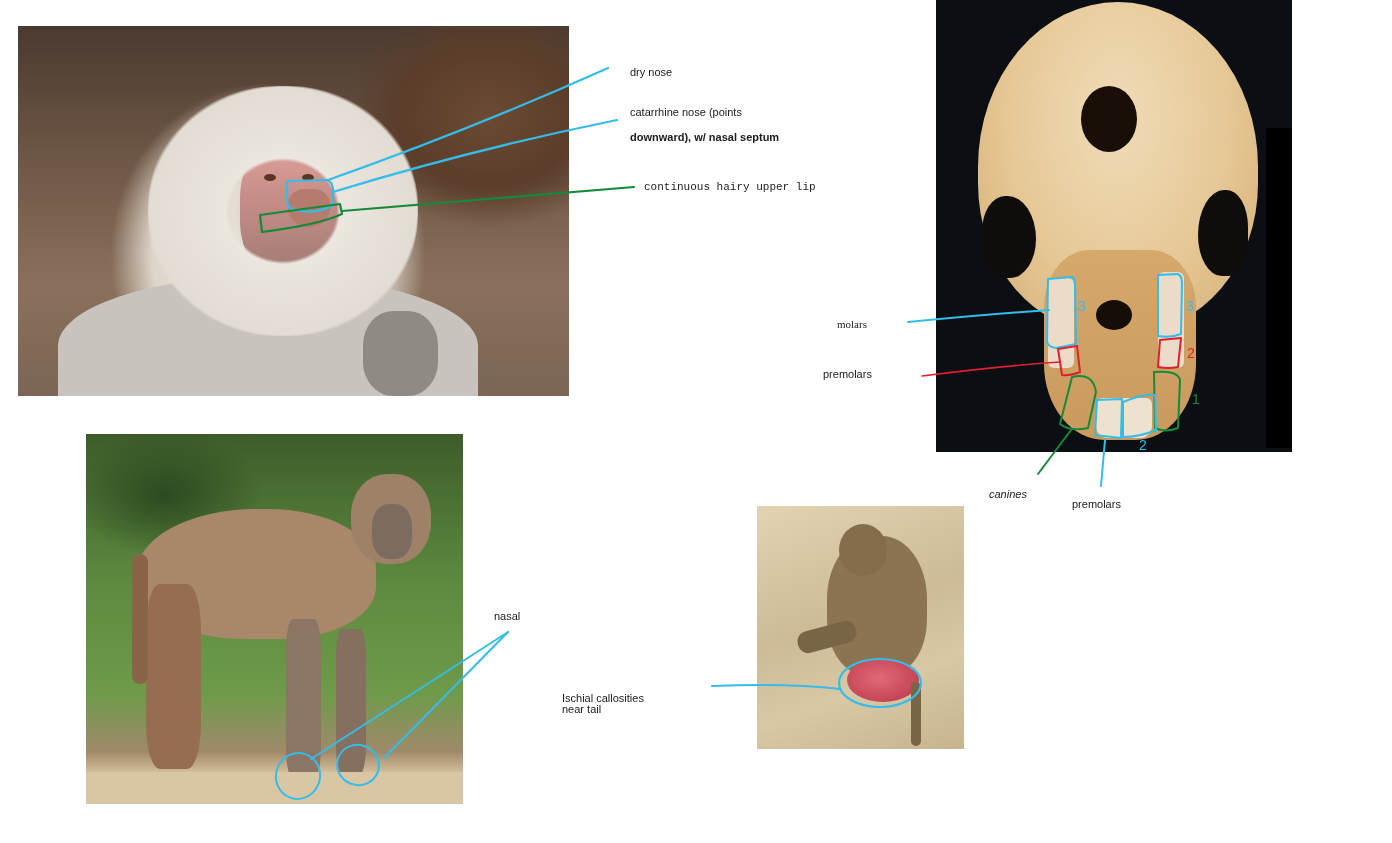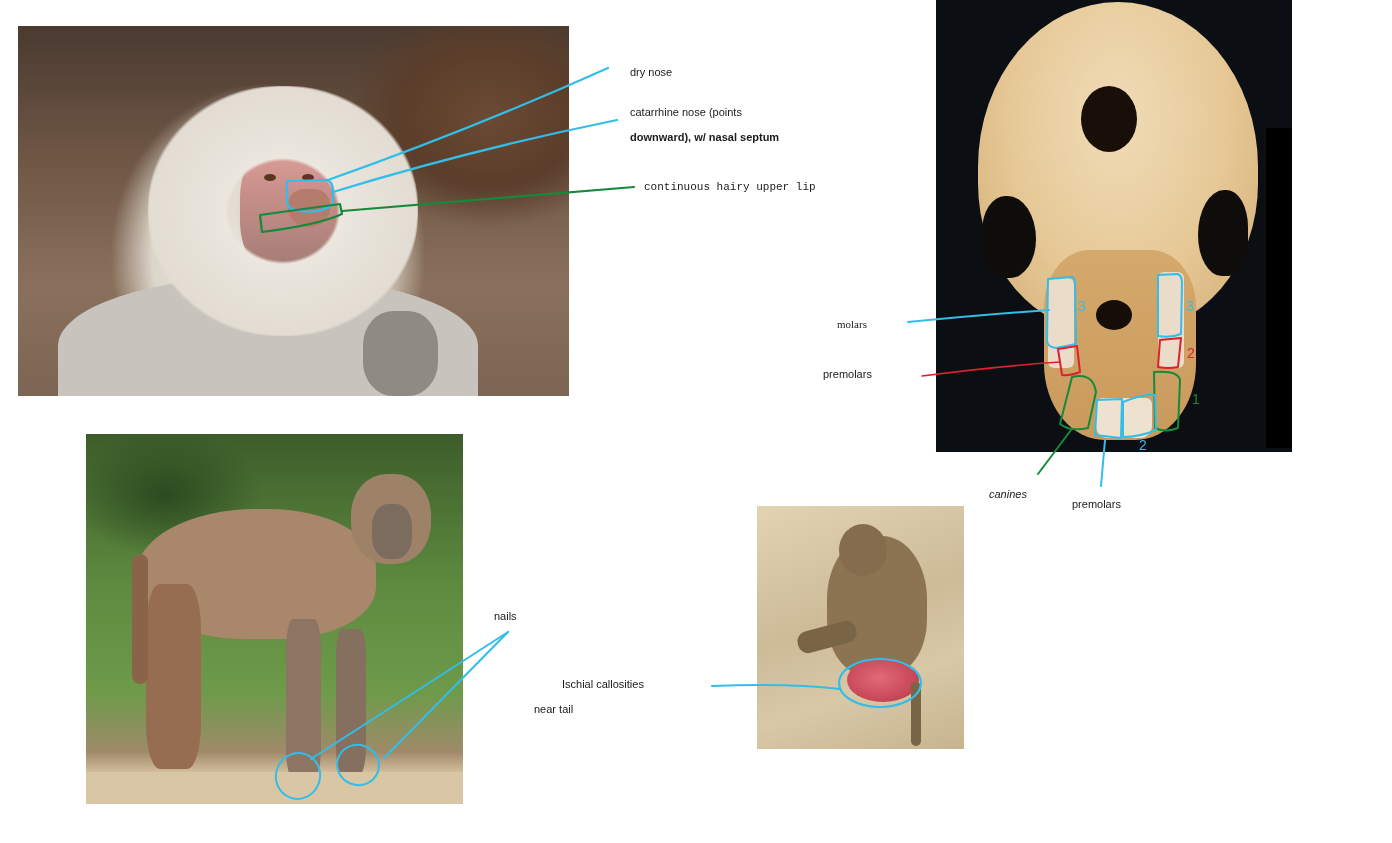--- a/index.html
+++ b/index.html
@@ -65,23 +65,23 @@
 </div>
 
 <div class="label" style="left:630px; top:61px;">dry nose</div>
 <div class="label" style="left:630px; top:101px;">catarrhine nose (points</div>
 <div class="label" style="left:630px; top:126px;font-weight:bold;">downward), w/ nasal septum</div>
 <div class="label" style="left:644px; top:176px;font-family:Liberation Mono, monospace;">continuous hairy upper lip</div>
 <div class="label" style="left:837px; top:313px;font-family:Liberation Serif, serif;">molars</div>
 <div class="label" style="left:823px; top:363px;">premolars</div>
 <div class="label" style="left:989px; top:483px;font-style:italic;">canines</div>
 <div class="label" style="left:1072px; top:493px;">premolars</div>
-<div class="label" style="left:494px; top:605px;">nails</div>
-<div class="label" style="left:562px; top:673px;">Ischial callosities</div>
-<div class="label" style="left:534px; top:698px;">near tail</div>
+<div class="label" style="left:494px; top:605px;">nasal</div>
+<div class="label" style="left:562px; top:687px;">Ischial callosities</div>
+<div class="label" style="left:562px; top:698px;">near tail</div>
 
 <svg class="overlay" viewBox="0 0 1392 843" xmlns="http://www.w3.org/2000/svg">
   <g fill="none" stroke-linecap="round" stroke-linejoin="round">
 
     <path d="M287 181 L327 180 Q333 181 333 192 L333 205 Q318 214 300 211 Q287 210 287 200 Z" stroke="#33bde8" stroke-width="2.2"></path>
     <path d="M328 180 Q470 130 608 68" stroke="#33bde8" stroke-width="2.2"></path>
     <path d="M333 192 Q470 150 617 120" stroke="#33bde8" stroke-width="2.2"></path>
 
     <path d="M260 215 L340 204 L342 214 Q318 225 262 232 Z" stroke="#148a3a" stroke-width="2.2"></path>
     <path d="M342 211 Q480 200 634 187" stroke="#148a3a" stroke-width="2.2"></path>

